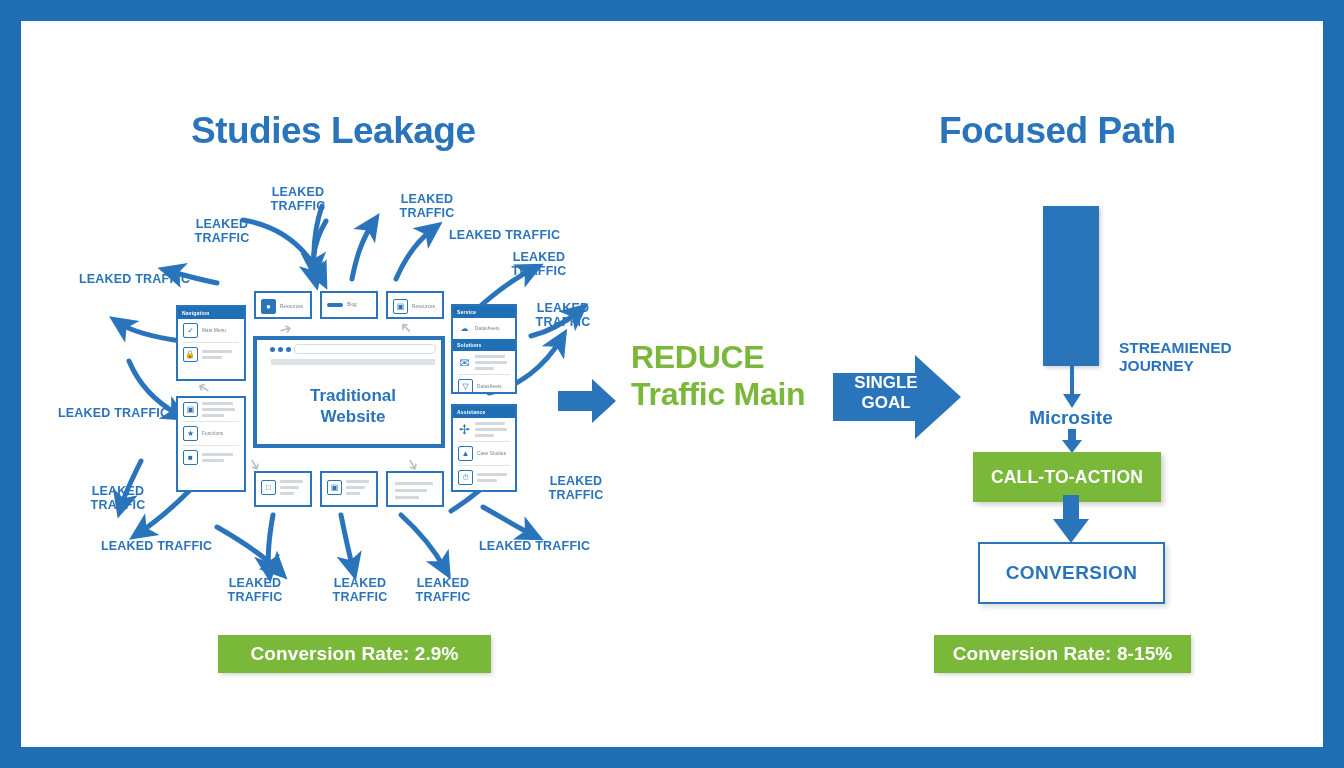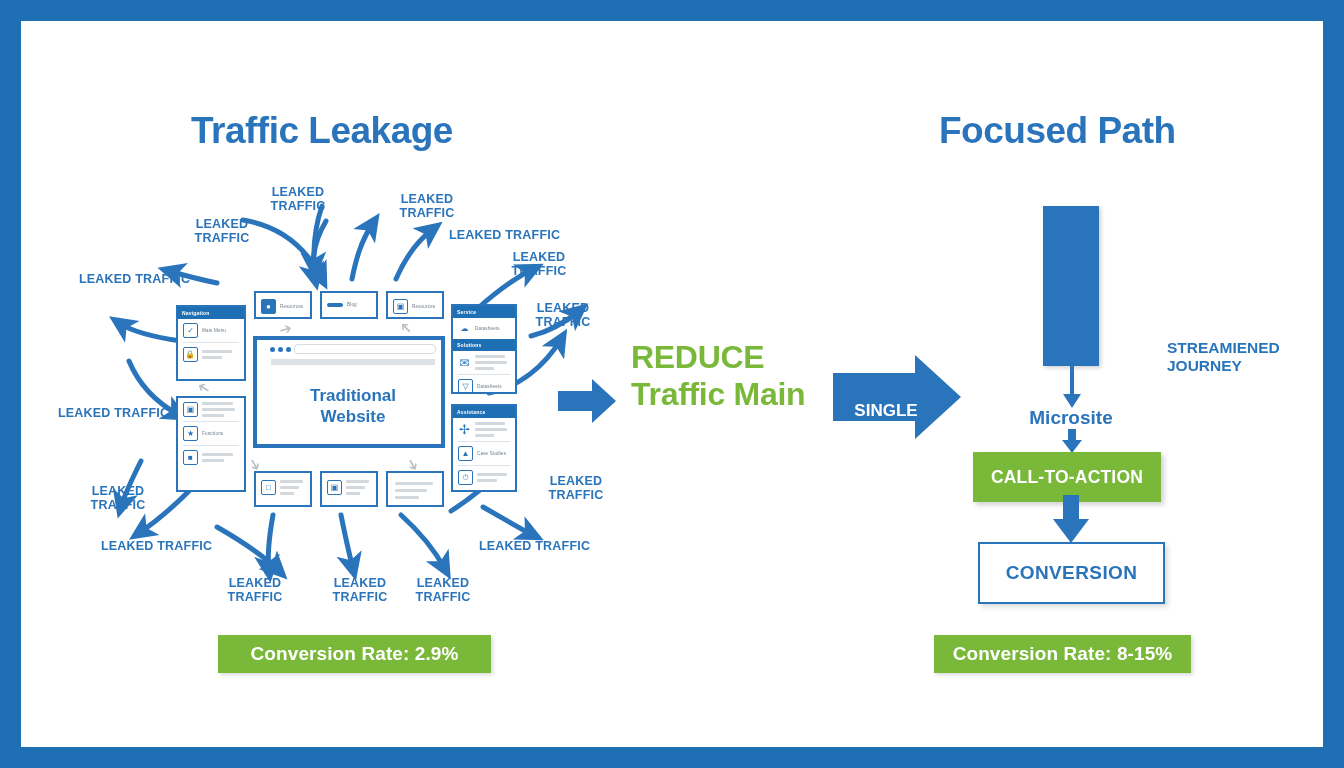--- a/index.html
+++ b/index.html
@@ -72,33 +72,32 @@
   .ct-blue{color:#2a74bb;}
   .ct-green{color:#7ab839;}
 
   
   .bigarrow{position:absolute;left:537px;top:358px;}
 
   
   .goalarrow{position:absolute;left:812px;top:334px;}
   .goalarrow .lbl{
     position:absolute;left:14px;top:18px;width:78px;text-align:center;
-    color:#fff;font-weight:bold;font-size:17px;line-height:20px;margin-top:28px;
+    color:#fff;font-weight:bold;font-size:17px;line-height:20px;
   }
 
   
   .funnel{
     position:absolute;left:1022px;top:185px;width:56px;height:160px;
     background:#2a74bb;box-shadow:2px 2px 4px rgba(0,0,0,.18);
   }
   .streamlined{
     position:absolute;left:1098px;top:318px;
     font-size:15.5px;font-weight:bold;color:#2a74bb;line-height:18px;
     white-space:pre-line;
-    margin-left:48px;
   }
   .microsite-lbl{
     position:absolute;left:1000px;top:386px;width:100px;text-align:center;
     font-size:19px;font-weight:bold;color:#2a74bb;
   }
   .cta{
     position:absolute;left:952px;top:431px;width:188px;height:50px;
     background:#7ab839;box-shadow:3px 3px 5px rgba(0,0,0,.18);
     display:flex;align-items:center;justify-content:center;
     color:#fff;font-weight:bold;font-size:17.5px;letter-spacing:.2px;
@@ -123,21 +122,21 @@
 
   
   .cursor{position:absolute;color:#b9c0c7;font-size:15px;line-height:1;}
 </style>
 </head>
 <body>
 
 <div class="frame">
   <div class="canvas">
 
-    <div class="h-left">Traffic Leakage</div>
+    <div class="h-left">Studies Leakage</div>
     <div class="h-right">Focused Path</div>
 
     <svg class="arrows" viewBox="0 0 1302 726">
       <defs>
         <marker id="ah" markerWidth="6" markerHeight="6" refX="3.2" refY="3" orient="auto">
           <path d="M0,0.4 L5.6,3 L0,5.6 L1.4,3 Z" fill="#2a74bb"></path>
         </marker>
       </defs>
       <g fill="none" stroke="#2a74bb" stroke-width="5" marker-end="url(#ah)" stroke-linecap="round">
 

